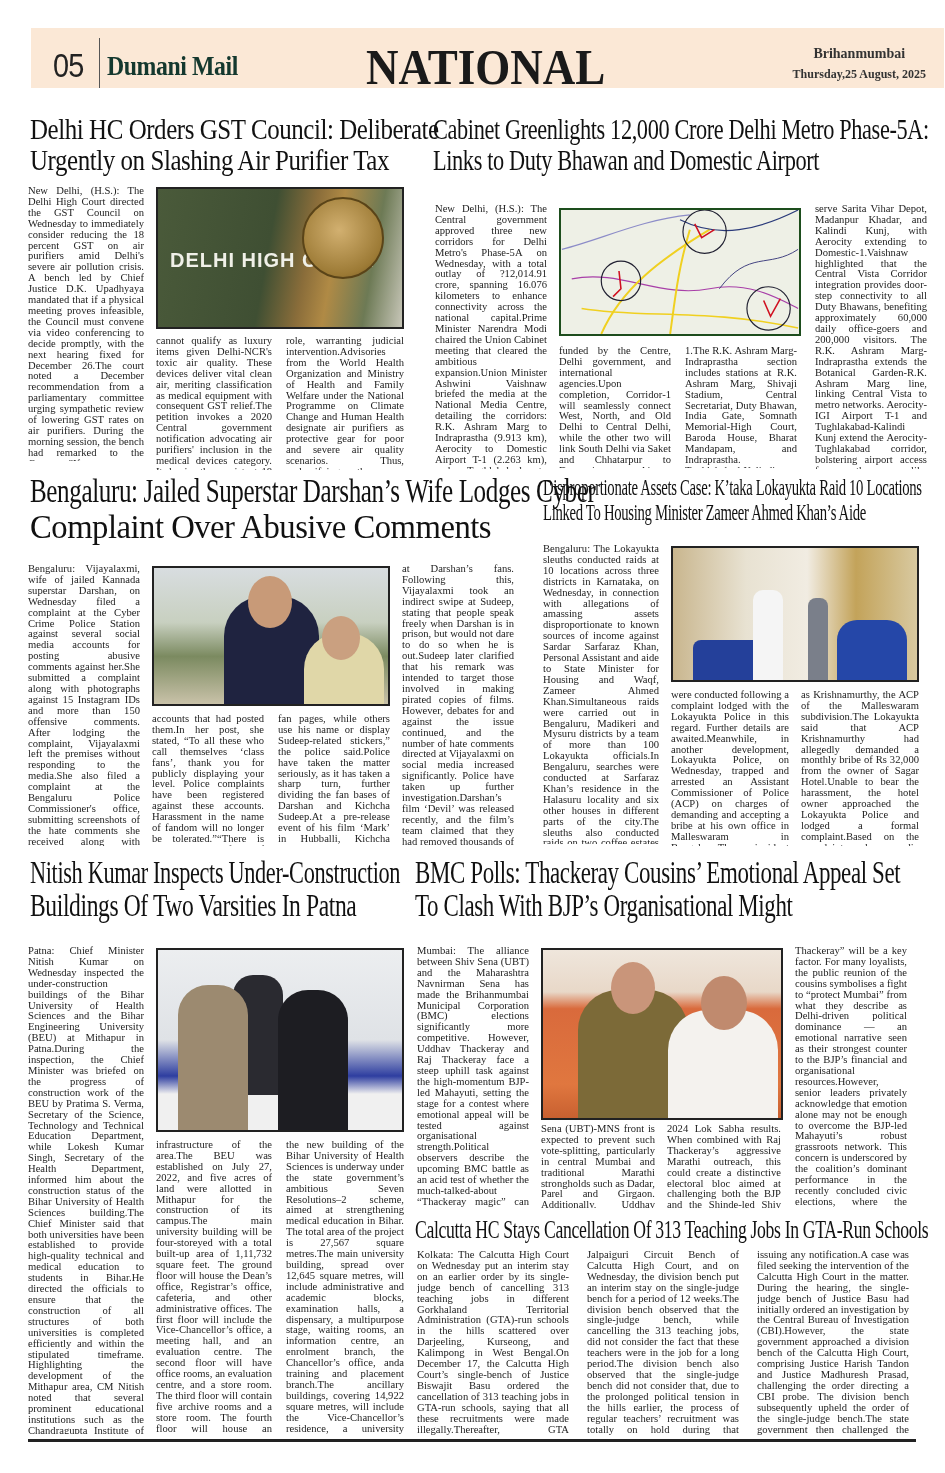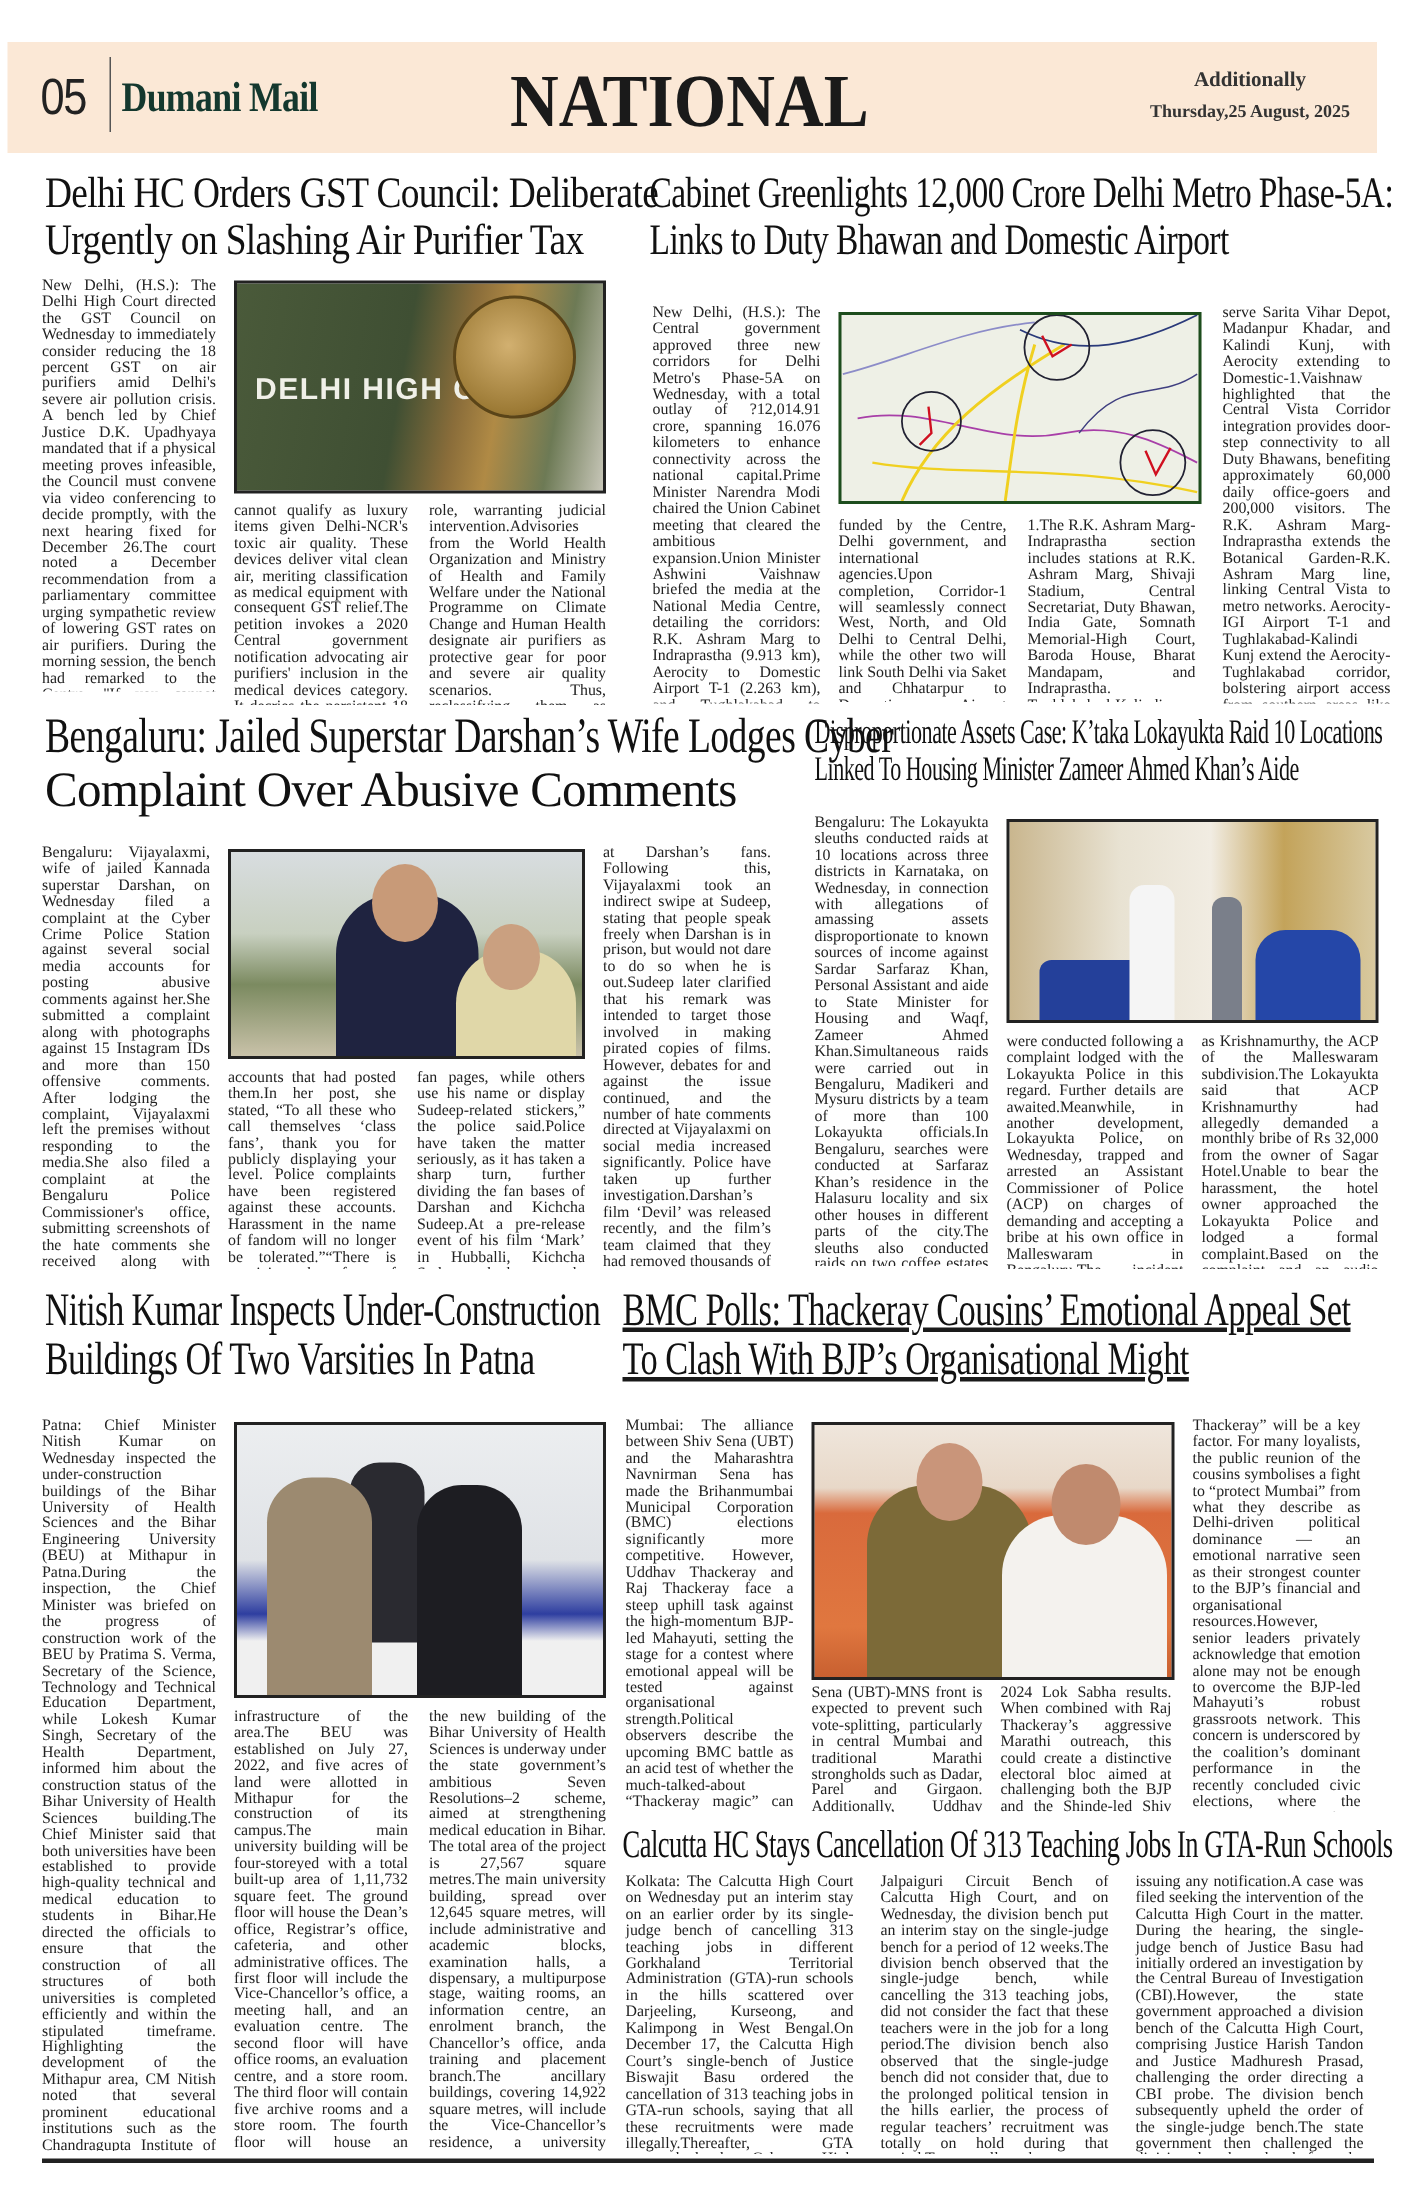--- a/index.html
+++ b/index.html
@@ -1,19 +1,19 @@
 <!DOCTYPE html>
 <html><head>
 <meta charset="utf-8">
 <style>
   * { box-sizing: border-box; margin: 0; padding: 0; }
   html, body { width: 945px; height: 1473px; background: #ffffff; overflow: hidden; }
   body { font-family: "Liberation Serif", "DejaVu Serif", serif; color: #1a1a1a; position: relative; }
 
-  .masthead { position: absolute; left: 5px; top: 28px; width: 913px; height: 74px; background: #fbe8d6; }
+  .masthead { position: absolute; left: 31px; top: 28px; width: 913px; height: 60px; background: #fbe8d6; }
   .page-num { position: absolute; left: 22px; top: 18px; font-size: 34px; font-weight: 300; color: #222; letter-spacing: -1px; font-family: "Liberation Sans", sans-serif; transform: scaleX(0.85); transform-origin: left; }
   .mast-divider { position: absolute; left: 68px; top: 10px; width: 1px; height: 50px; background: #555; }
   .paper-name { position: absolute; left: 76px; top: 22px; font-size: 28px; font-weight: bold; color: #14382e; letter-spacing: -0.5px; transform: scaleX(0.85); transform-origin: left; white-space: nowrap; }
   .section-title { position: absolute; left: 335px; top: 10px; font-size: 50px; font-weight: bold; color: #1a1a1a; letter-spacing: 0px; transform: scaleX(0.9); transform-origin: left; white-space: nowrap; }
   .mast-right { position: absolute; right: 18px; top: 16px; text-align: center; font-size: 12px; line-height: 20px; font-weight: bold; color: #333; }
   .mast-right .city { font-size: 14px; }
 
   .article { position: absolute; }
   .headline { font-family: "Liberation Serif", serif; font-weight: normal; color: #111; white-space: nowrap; transform-origin: left top; line-height: 1.08; letter-spacing: -0.5px; }
   .col { position: absolute; font-size: 10.6px; line-height: 10.9px; text-align: justify; color: #222; overflow: hidden; }
@@ -49,21 +49,21 @@
 </style>
 </head>
 <body>
 
 <header class="masthead">
   <span class="page-num">05</span>
   <span class="mast-divider"></span>
   <span class="paper-name">Dumani Mail</span>
   <span class="section-title">NATIONAL</span>
   <div class="mast-right">
-    <div class="city">Additionally</div>
+    <div class="city">Brihanmumbai</div>
     <div>Thursday,25 August, 2025</div>
   </div>
 </header>
 
 <article class="article" style="left:30px; top:114px; width:380px; height:360px;">
   <div class="headline" style="font-size:29px; transform:scaleX(0.86);">Delhi HC Orders GST Council: Deliberate</div>
   <div class="headline" style="font-size:29px; transform:scaleX(0.86);">Urgently on Slashing Air Purifier Tax</div>
   <div class="col" style="left:-2px; top:72px; width:116px; height:275px;">New Delhi, (H.S.): The Delhi High Court directed the GST Council on Wednesday to immediately consider reducing the 18 percent GST on air purifiers amid Delhi's severe air pollution crisis. A bench led by Chief Justice D.K. Upadhyaya mandated that if a physical meeting proves infeasible, the Council must convene via video conferencing to decide promptly, with the next hearing fixed for December 26.The court noted a December recommendation from a parliamentary committee urging sympathetic review of lowering GST rates on air purifiers. During the morning session, the bench had remarked to the Centre, "If you cannot provide clean air, at least reduce the GST." The afternoon hearing culminated in the directive for swift action. Advocate Kapil Madan filed the plea asserting that air purifiers</div>
   <div class="photo ph-court" style="left:126px; top:73px; width:248px; height:142px;">
     <span class="txt">DELHI HIGH COURT</span>
@@ -134,21 +134,21 @@
   <div class="col" style="left:-2px; top:90px; width:116px; height:488px;">Patna: Chief Minister Nitish Kumar on Wednesday inspected the under-construction buildings of the Bihar University of Health Sciences and the Bihar Engineering University (BEU) at Mithapur in Patna.During the inspection, the Chief Minister was briefed on the progress of construction work of the BEU by Pratima S. Verma, Secretary of the Science, Technology and Technical Education Department, while Lokesh Kumar Singh, Secretary of the Health Department, informed him about the construction status of the Bihar University of Health Sciences building.The Chief Minister said that both universities have been established to provide high-quality technical and medical education to students in Bihar.He directed the officials to ensure that the construction of all structures of both universities is completed efficiently and within the stipulated timeframe. Highlighting the development of the Mithapur area, CM Nitish noted that several prominent educational institutions such as the Chandragupta Institute of Management, Aryabhatta Knowledge University, National Institute of Fashion Technology (NIFT), Chanakya National Law University, and Maulana Mazharul Haque Arabic and Persian University have already been established there.He said that the completion of the two new universities would further strengthen the educational</div>
   <div class="photo ph-patna" style="left:126px; top:92px; width:248px; height:184px;">
     <span class="g1"></span>
     <span class="cm"></span>
     <span class="off"></span>
   </div>
   <div class="col" style="left:126px; top:284px; width:116px; height:294px;">infrastructure of the area.The BEU was established on July 27, 2022, and five acres of land were allotted in Mithapur for the construction of its campus.The main university building will be four-storeyed with a total built-up area of 1,11,732 square feet. The ground floor will house the Dean’s office, Registrar’s office, cafeteria, and other administrative offices. The first floor will include the Vice-Chancellor’s office, a meeting hall, and an evaluation centre. The second floor will have office rooms, an evaluation centre, and a store room. The third floor will contain five archive rooms and a store room. The fourth floor will house an evaluation centre and two large multipurpose halls.dditionally, a guest house with eight rooms and four suites, along with a caretaker’s residence, is also being constructed on the campus. Meanwhile, the construction of</div>
   <div class="col" style="left:256px; top:284px; width:118px; height:294px;">the new building of the Bihar University of Health Sciences is underway under the state government’s ambitious Seven Resolutions–2 scheme, aimed at strengthening medical education in Bihar. The total area of the project is 27,567 square metres.The main university building, spread over 12,645 square metres, will include administrative and academic blocks, examination halls, a dispensary, a multipurpose stage, waiting rooms, an information centre, an enrolment branch, the Chancellor’s office, anda training and placement branch.The ancillary buildings, covering 14,922 square metres, will include the Vice-Chancellor’s residence, a university guest house, and a multipurpose auditorium.The Chief Minister reiterated that the timely completion of these projects would significantly enhance the quality of higher education in Bihar.</div>
 </article>
 
-<article class="article" style="left:415px; top:856px; width:505px; height:360px;text-decoration:underline;">
+<article class="article" style="left:415px; top:856px; width:505px; height:360px;">
   <div class="headline" style="font-size:31px; transform:scaleX(0.74);">BMC Polls: Thackeray Cousins’ Emotional Appeal Set</div>
   <div class="headline" style="font-size:31px; transform:scaleX(0.74);">To Clash With BJP’s Organisational Might</div>
   <div class="col" style="left:2px; top:90px; width:112px; height:262px;">Mumbai: The alliance between Shiv Sena (UBT) and the Maharashtra Navnirman Sena has made the Brihanmumbai Municipal Corporation (BMC) elections significantly more competitive. However, Uddhav Thackeray and Raj Thackeray face a steep uphill task against the high-momentum BJP-led Mahayuti, setting the stage for a contest where emotional appeal will be tested against organisational strength.Political observers describe the upcoming BMC battle as an acid test of whether the much-talked-about “Thackeray magic” can checkmate the BJP’s formidable electoral machinery. The reunion is politically crucial for both cousins, as their long-standing split had historically fractured the Marathi vote — often benefiting the BJP in tight contests.A united</div>
   <div class="photo ph-thackeray" style="left:126px; top:92px; width:242px; height:172px;">
     <span class="u"></span>
     <span class="uh"></span>
     <span class="r"></span>
     <span class="rh"></span>
   </div>
   <div class="col" style="left:126px; top:268px; width:114px; height:84px;">Sena (UBT)-MNS front is expected to prevent such vote-splitting, particularly in central Mumbai and traditional Marathi strongholds such as Dadar, Parel and Girgaon. Additionally, Uddhav Thackeray has managed to retain a significant share of the Muslim vote, as reflected in the</div>

